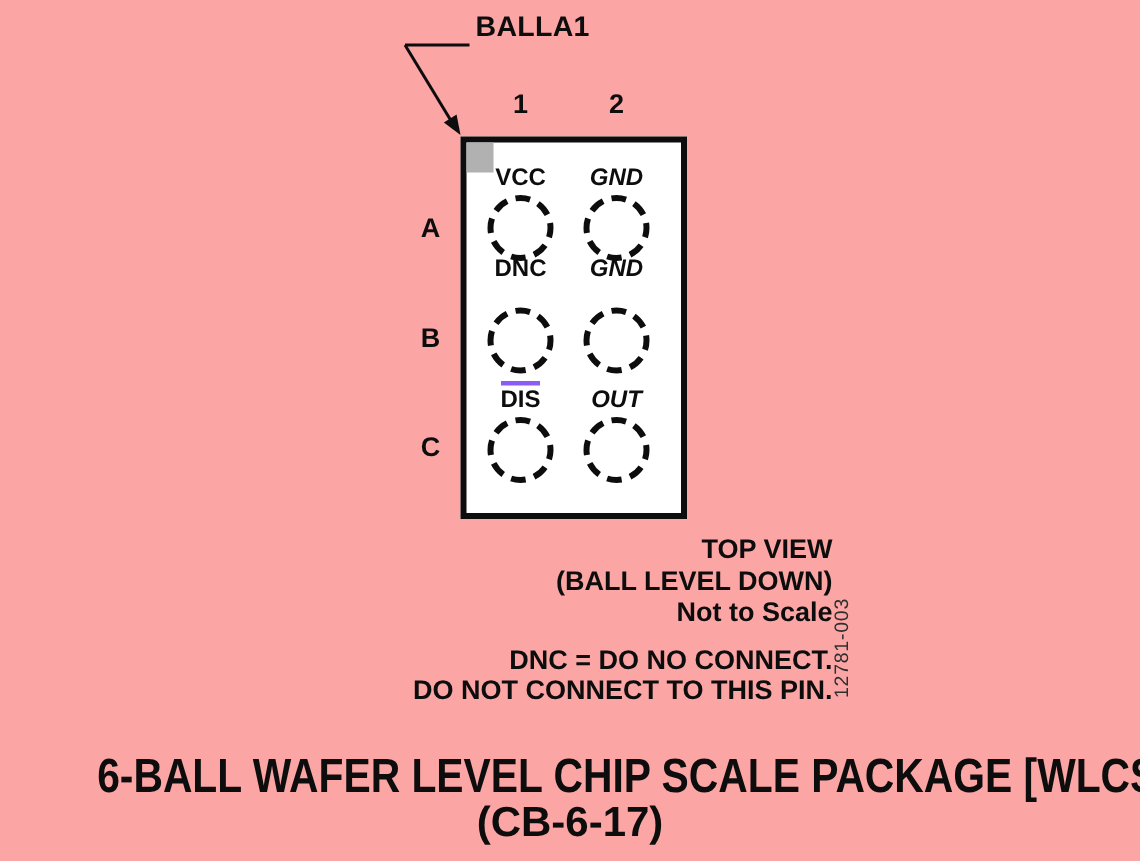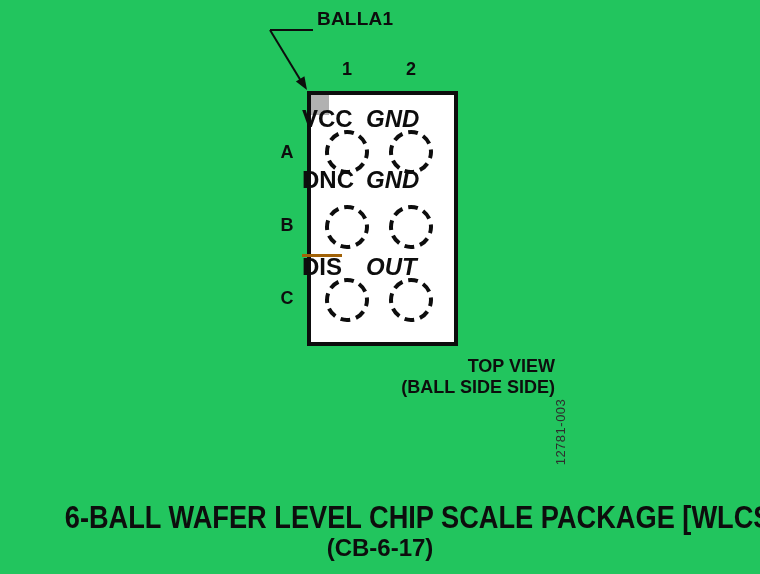--- a/index.html
+++ b/index.html
@@ -1,53 +1,53 @@
 <!DOCTYPE html>
 <html><head>
 <meta charset="utf-8">
 <style>
   html,body{margin:0;padding:0;background:#fff;}
-  .canvas{position:relative;width:760px;height:574px;background:#22c55e;
+  .canvas{position:relative;width:760px;height:574px;background:#fca5a5;
           font-family:"Liberation Sans",sans-serif;color:#0d0d0d;overflow:hidden;}
   .abs{position:absolute;}
 
   .indicator-label{left:317px;top:9px;font-size:19px;line-height:19px;font-weight:bold;letter-spacing:.2px;}
 
   .col-label{top:60px;width:30px;text-align:center;font-size:18px;line-height:18px;font-weight:bold;}
   .col-1{left:332px;} .col-2{left:396px;}
 
   .row-label{left:272px;width:30px;text-align:center;font-size:18px;line-height:18px;font-weight:bold;}
   .row-a{top:143px;} .row-b{top:216px;} .row-c{top:289px;}
 
   .pkg{left:307px;top:91px;width:151px;height:255px;border:4px solid #0d0d0d;
        box-sizing:border-box;background:#ffffff;}
   .a1-square{position:absolute;left:0;top:0;width:18px;height:20px;background:#b1b1b1;}
 
-  .ball-label{width:90px;text-align:left;font-size:24px;line-height:18px;font-weight:bold;}
+  .ball-label{width:90px;text-align:center;font-size:16px;line-height:18px;font-weight:bold;}
   .bl-c1{left:302px;} .bl-c2{left:366px;font-style:italic;}
   .bl-a{top:110px;} .bl-b{top:171px;} .bl-cr{top:258px;} .bl-dis{top:254px;}
-  .ov{display:inline-block;border-top:3px solid #a16207;padding-top:1px;}
+  .ov{display:inline-block;border-top:3px solid #8b5cf6;padding-top:1px;}
 
   .ball-svg{position:absolute;width:48px;height:48px;}
   .bs-c1{left:323px;} .bs-c2{left:387px;}
   .bs-a{top:128px;} .bs-b{top:203px;} .bs-c{top:276px;}
 
   .leader-svg{left:260px;top:20px;width:60px;height:75px;pointer-events:none;}
 
   .center-col{left:205px;width:350px;text-align:right;font-weight:bold;font-size:18px;}
   .view-block{top:356px;line-height:21px;}
   .note-block{top:430px;line-height:20px;}
 
   .fig-num{left:521px;top:425px;width:80px;height:14px;text-align:center;font-size:13px;
            line-height:14px;color:#2e2e2e;transform:rotate(-90deg);letter-spacing:.5px;}
 
   .cap-line1{left:0;top:501px;width:760px;text-align:center;font-size:32px;line-height:32px;
              font-weight:bold;white-space:nowrap;}
   .cap-line1 .squeeze{display:inline-block;transform:scaleX(0.85);transform-origin:50% 50%;}
-  .cap-line2{left:0;top:532px;width:760px;text-align:center;font-size:24px;line-height:32px;font-weight:bold;}
+  .cap-line2{left:0;top:532px;width:760px;text-align:center;font-size:28px;line-height:32px;font-weight:bold;}
 </style>
 </head>
 <body>
 
 <div class="canvas">
 
   <div class="abs indicator-label">
     <div>BALLA1</div>
   </div>
 
@@ -89,23 +89,28 @@
     </svg>
   <svg class="ball-svg bs-c1 bs-c" viewBox="0 0 48 48">
       <circle cx="24" cy="24" r="20" fill="none" stroke="#0d0d0d" stroke-width="4" stroke-dasharray="9.8 5.91" stroke-dashoffset="3.5"></circle>
     </svg>
   <svg class="ball-svg bs-c2 bs-c" viewBox="0 0 48 48">
       <circle cx="24" cy="24" r="20" fill="none" stroke="#0d0d0d" stroke-width="4" stroke-dasharray="9.8 5.91" stroke-dashoffset="3.5"></circle>
     </svg>
 
   <div class="abs center-col view-block">
     <div>TOP VIEW</div>
-    <div>(BALL SIDE SIDE)</div>
+    <div>(BALL LEVEL DOWN)</div>
+    <div>Not to Scale</div>
   </div>
 
+  <div class="abs center-col note-block">
+    <div>DNC = DO NO CONNECT.</div>
+    <div>DO NOT CONNECT TO THIS PIN.</div>
+  </div>
 
   <div class="abs fig-num">12781-003</div>
 
   <div class="abs cap-line1">
     <span class="squeeze">6-BALL WAFER LEVEL CHIP SCALE PACKAGE [WLCSP]</span>
   </div>
   <div class="abs cap-line2">(CB-6-17)</div>
 
 </div>
 

